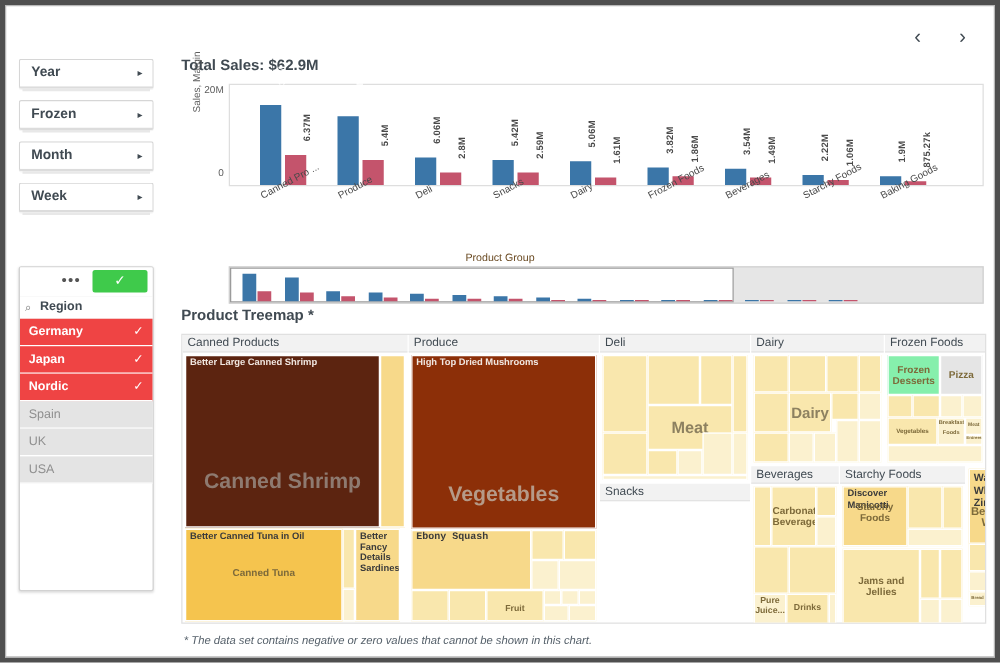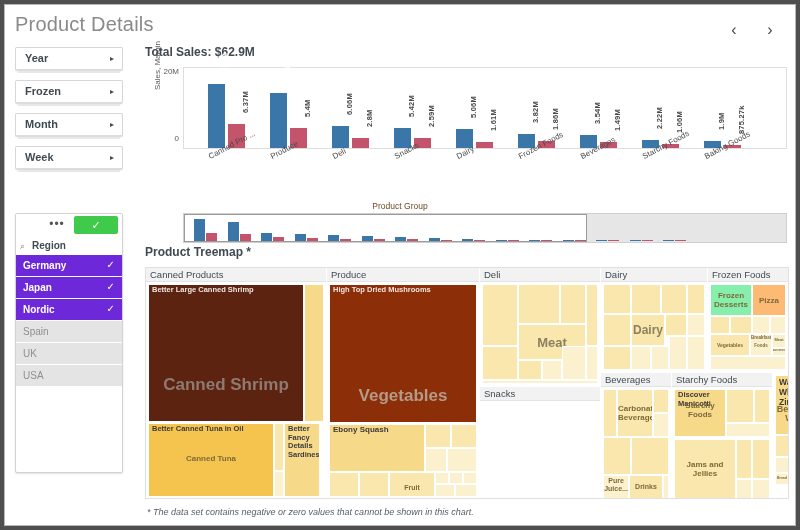--- a/index.html
+++ b/index.html
@@ -77,21 +77,21 @@
   .region-item{
     position:absolute;left:0;right:0;height:22px;
     border-bottom:1px solid #fff;box-sizing:border-box;cursor:pointer;
   }
   .region-item .nm{
     position:absolute;left:7px;top:5px;font-size:10px;
   }
   .region-item .ck{
     position:absolute;right:7px;top:4px;font-size:10px;color:#fff;
   }
-  .region-item.sel{background:#6d28d9;}
+  .region-item.sel{background:#ef4444;}
   .region-item.sel .nm{color:#fff;font-weight:bold;}
   .region-item.alt{background:#e4e4e4;}
   .region-item.alt .nm{color:#8f8f8f;}
 
   
   #bar-title{
     position:absolute;left:140px;top:40px;font-size:12px;font-weight:bold;color:#404a52;
   }
   #barchart{
     position:absolute;left:178px;top:62px;width:604px;height:82px;
@@ -182,21 +182,20 @@
   #tm-footnote{
     position:absolute;left:142px;top:502px;
     font-size:9px;font-style:italic;color:#55606a;
   }
 </style>
 </head>
 <body>
 
 <div id="app">
 
-  <div id="page-title">Product Details</div>
   <div id="nav-prev" class="navbtn">‹</div>
   <div id="nav-next" class="navbtn">›</div>
 
   <div class="filterbtn" style="top:42px">
     <span class="lbl">Year</span>
     <span class="arw">▸</span>
     <span class="ul"></span>
   </div>
   <div class="filterbtn" style="top:75px">
     <span class="lbl">Frozen</span>
@@ -380,21 +379,21 @@
 
     <div class="tmgroup" style="left:181px;top:0;width:152px;height:232px;">
       <div class="tmhead">
           <span>Produce</span>
         </div>
       <div class="tmbody">
         <div class="tile" style="left:2px;top:2px;width:148px;height:139px;background:#8c2f08;">
           <div class="tl tlw">High Top Dried Mushrooms</div>
           <div class="big" style="bottom:16px;color:#b59a88">Vegetables</div>
         </div>
-        <div class="tile" style="left:2px;top:142px;width:96px;height:48px;background:#f7d98a;">
+        <div class="tile" style="left:2px;top:142px;width:96px;height:48px;background:#f7d98a;font-family:Liberation Mono, monospace;">
           <div class="tl" style="font-size:8px">Ebony Squash</div>
         </div>
         <div class="tile" style="left:98px;top:142px;width:26px;height:24px;background:#f9e7ad;"></div>
         <div class="tile" style="left:124px;top:142px;width:26px;height:24px;background:#f9e7ad;"></div>
         <div class="tile" style="left:98px;top:166px;width:22px;height:24px;background:#fbf1cf;"></div>
         <div class="tile" style="left:120px;top:166px;width:30px;height:24px;background:#fbf1cf;"></div>
         <div class="tile" style="left:2px;top:190px;width:30px;height:25px;background:#f9e7ad;"></div>
         <div class="tile" style="left:32px;top:190px;width:30px;height:25px;background:#f9e7ad;"></div>
         <div class="tile" style="left:62px;top:190px;width:46px;height:25px;background:#f9e7ad;">
           <div class="ctr">Fruit</div>
@@ -503,21 +502,21 @@
     </div>
 
     <div class="tmgroup" style="left:562px;top:0;width:80px;height:104px;">
       <div class="tmhead">
           <span>Frozen Foods</span>
         </div>
       <div class="tmbody">
         <div class="tile" style="left:2px;top:2px;width:42px;height:32px;background:#86efac;">
           <div class="mid2">Frozen Desserts</div>
         </div>
-        <div class="tile" style="left:44px;top:2px;width:34px;height:32px;background:#fdba74;">
+        <div class="tile" style="left:44px;top:2px;width:34px;height:32px;background:#e5e5e5;">
           <div class="mid2">Pizza</div>
         </div>
         <div class="tile" style="left:2px;top:34px;width:20px;height:18px;background:#f9e7ad;"></div>
         <div class="tile" style="left:22px;top:34px;width:22px;height:18px;background:#f9e7ad;"></div>
         <div class="tile" style="left:44px;top:34px;width:18px;height:18px;background:#fbf1cf;"></div>
         <div class="tile" style="left:62px;top:34px;width:16px;height:18px;background:#fbf1cf;"></div>
         <div class="tile" style="left:2px;top:52px;width:40px;height:22px;background:#f9e7ad;">
           <div class="ctr" style="bottom:6px;font-size:5px">Vegetables</div>
         </div>
         <div class="tile" style="left:42px;top:52px;width:22px;height:22px;background:#fbf1cf;">

